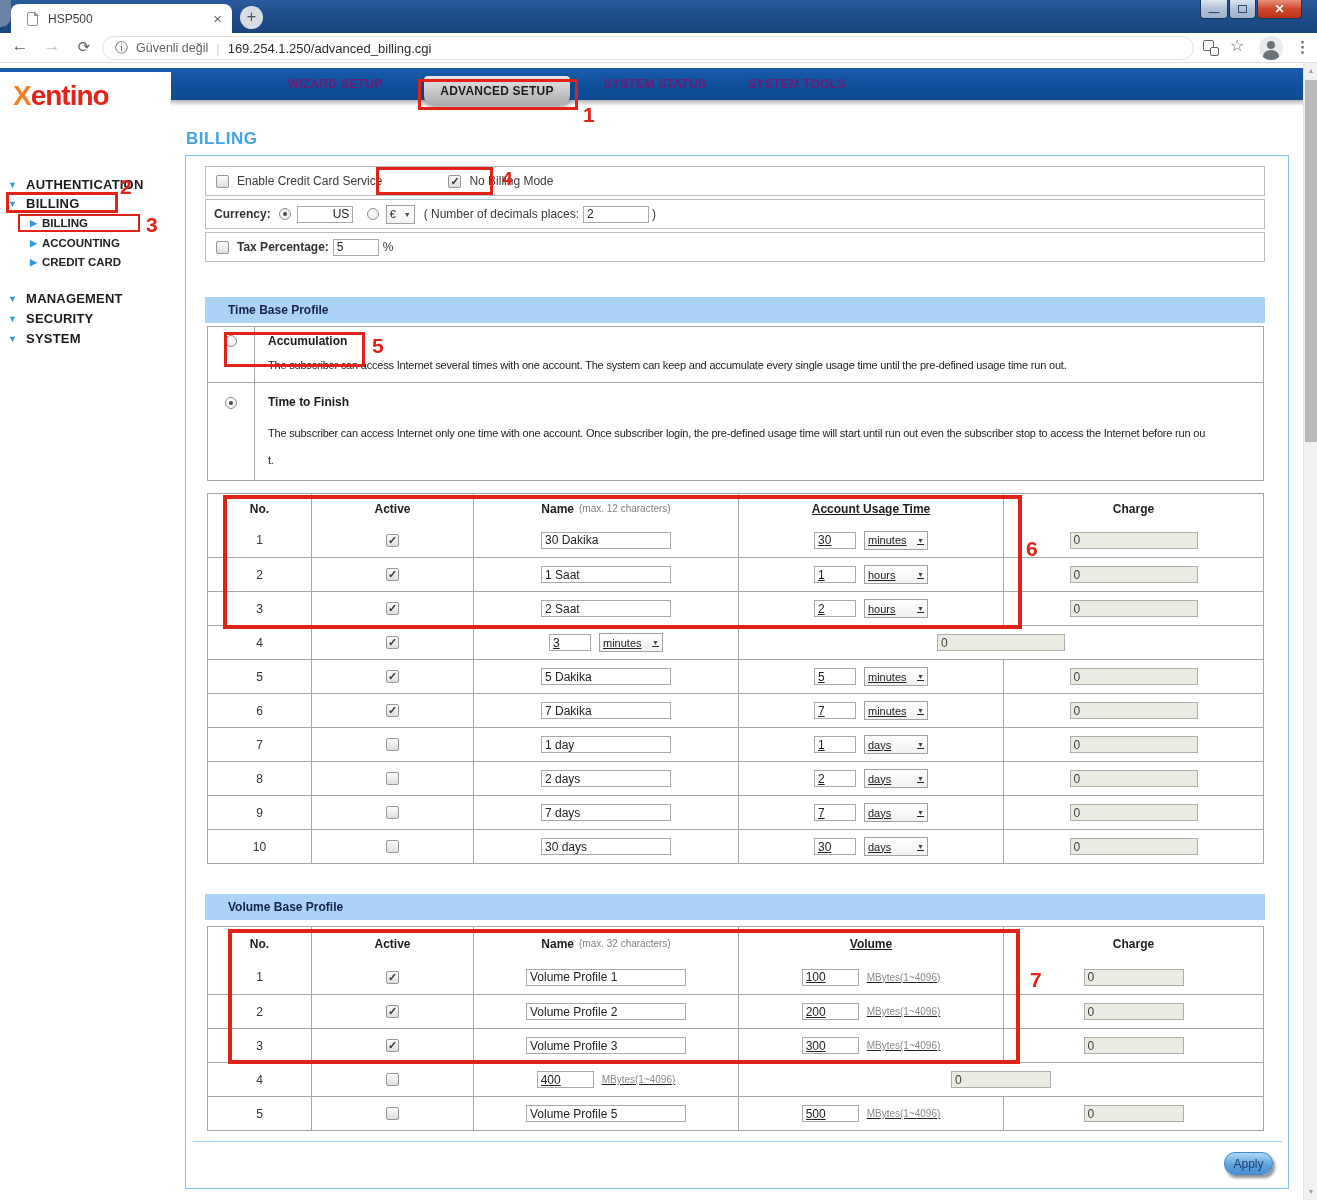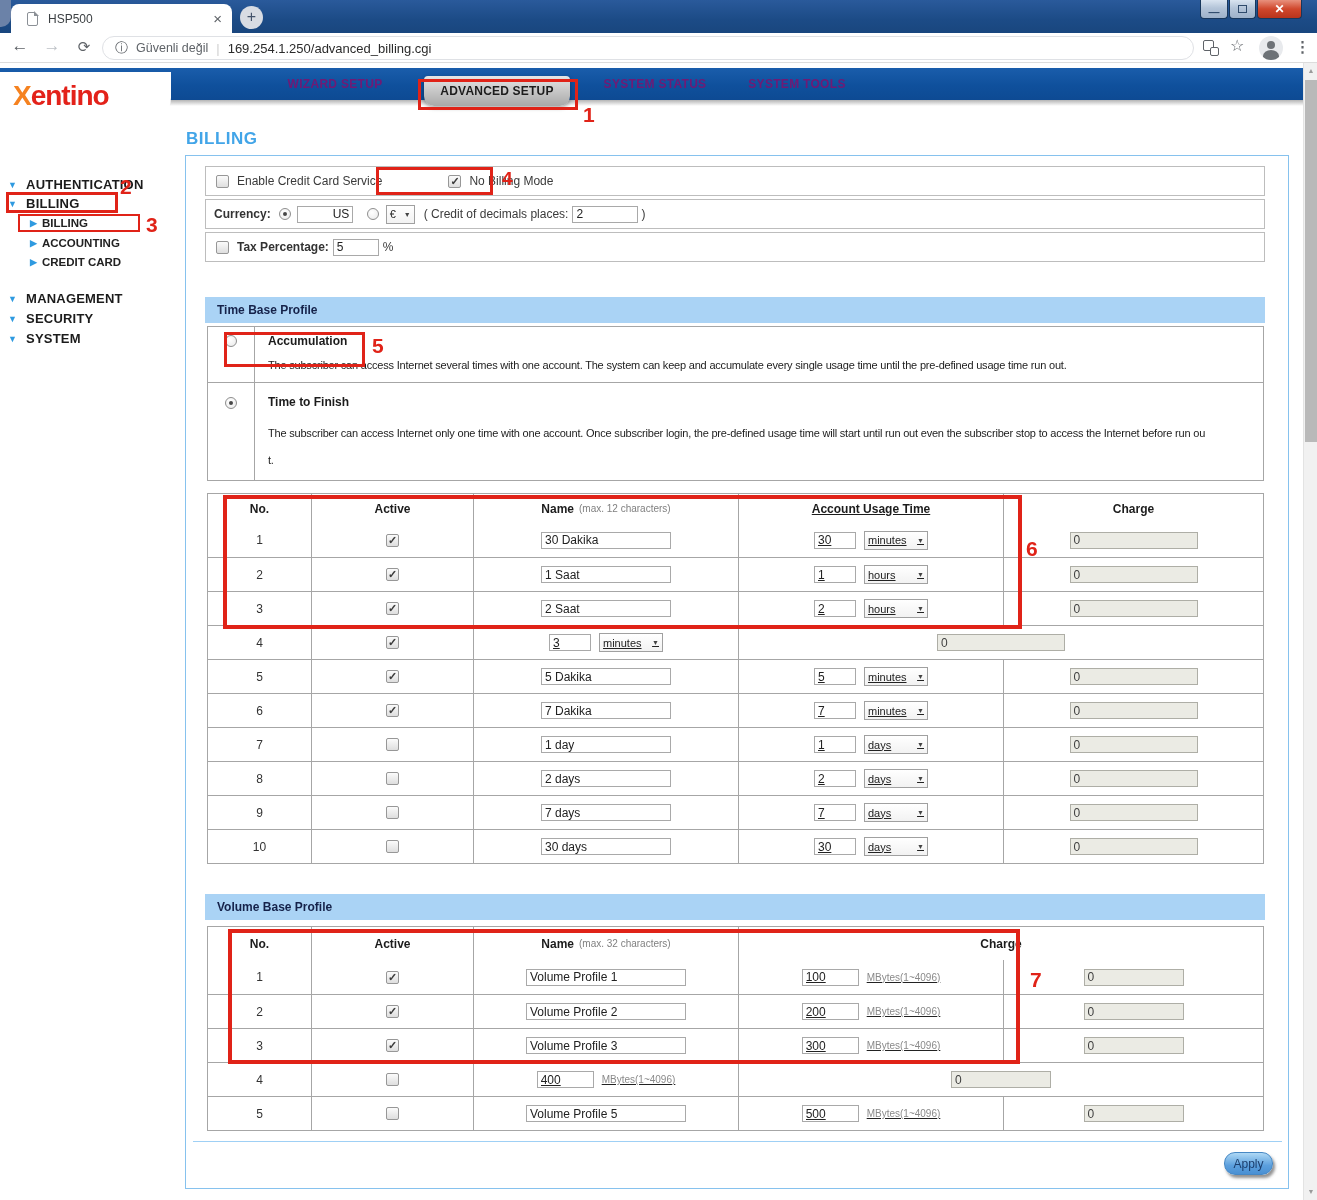--- a/index.html
+++ b/index.html
@@ -104,21 +104,21 @@
     border-radius:50%; background:#474747; }
   .tinput { border:1px solid #a9a9a9; height:17px; font-size:12px; font-family:"Liberation Sans",sans-serif;
     padding:0 3px; color:#222; background:#fff; }
   .selectbox { border:1px solid #a0a0a0; height:19px; background:linear-gradient(180deg,#fff,#f2f2f2);
     display:flex; align-items:center; padding:0 3px; font-size:11px; color:#222; }
   .sel-arrow { margin-left:auto; font-size:7px; color:#444; padding-left:4px; }
   .charge-input { border:1px solid #aeaea6; height:17px; background:#ebebe4; color:#3f3f3f;
     font-size:12px; font-family:"Liberation Sans",sans-serif; padding:0 3px; }
   
   .sec-header { position:absolute; left:19px; width:1060px; height:26px; background:#aad3f5;
-    font-size:12px; font-weight:bold; color:#15224a; line-height:26px; padding-left:12px; }
+    font-size:12px; font-weight:bold; color:#15224a; line-height:26px; padding-left:23px; }
   .hdr-time { top:141px; } .hdr-vol { top:738px; }
   
   .radio-table { position:absolute; left:21px; top:170px; width:1057px; border:1px solid #a6a6a6; }
   .rrow { display:flex; } .rrow + .rrow { border-top:1px solid #a6a6a6; }
   .rrow-a { height:98px; } .rrow-b { height:55px; }
   .rcol-radio { width:47px; border-right:1px solid #a6a6a6; display:flex; justify-content:center; padding-top:14px; }
   .rrow-b .rcol-radio { padding-top:8px; }
   .rcol-content { flex:1; position:relative; }
   .mode-title { position:absolute; left:13px; font-size:12px; font-weight:bold; color:#1c1c1c; }
   .mode-desc { position:absolute; left:13px; right:6px; font-size:11px; letter-spacing:-0.2px;
@@ -268,21 +268,21 @@
 
     <div class="opt-box box-currency">
       <span class="lbl-b">Currency:</span>
       <span class="radio on" id="radio-usd" style="margin-left:8px;"></span>
       <input class="tinput" style="width: 56px; margin-left: 6px; padding-left: 35px;" value="USD">
       <span class="radio" id="radio-euro" style="margin-left:14px;"></span>
       <span class="selectbox" style="width:29px; margin-left:7px;">
         <span>€</span>
         <span class="sel-arrow">▼</span>
       </span>
-      <span style="margin-left:9px;">( Credit of decimals places:</span>
+      <span style="margin-left:9px;">( Number of decimals places:</span>
       <input class="tinput" style="width: 66px; margin-left: 4px;" value="2">
       <span style="margin-left:3px;">)</span>
     </div>
 
     <div class="opt-box box-tax">
       <span class="cb" id="cb-tax"></span>
       <span class="lbl-b" style="margin-left:8px;">Tax Percentage:</span>
       <input class="tinput" style="width: 46px; margin-left: 4px;" value="5">
       <span style="margin-left:4px;">%</span>
     </div>
@@ -531,20 +531,21 @@
     <div class="sec-header hdr-vol">Volume Base Profile</div>
 
     <div class="ptable tbl-vol">
       <div class="trow trow-h">
         <div class="tcell c1 th">No.</div>
         <div class="tcell c2 th">Active</div>
         <div class="tcell c3 th">
           <span>Name</span>
           <span class="th-note">(max. 32 characters)</span>
         </div>
+        <div class="tcell c4 th">Volume</div>
         <div class="tcell c5 th">Charge</div>
       </div>
       <div id="vol-rows">
   <div class="trow trow-b">
     <div class="tcell c1 cell-no">1</div>
     <div class="tcell c2">
               <span class="cb checked"></span>
             </div>
     <div class="tcell c3">
               <input class="tinput name-input" value="Volume Profile 1" style="">

